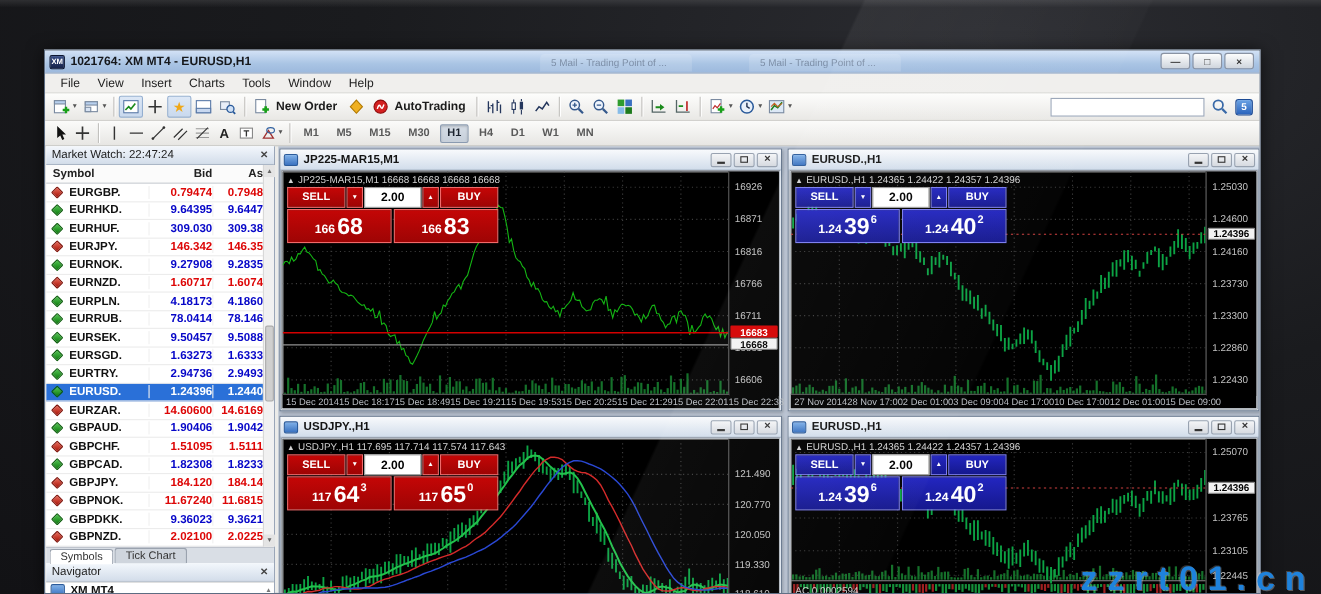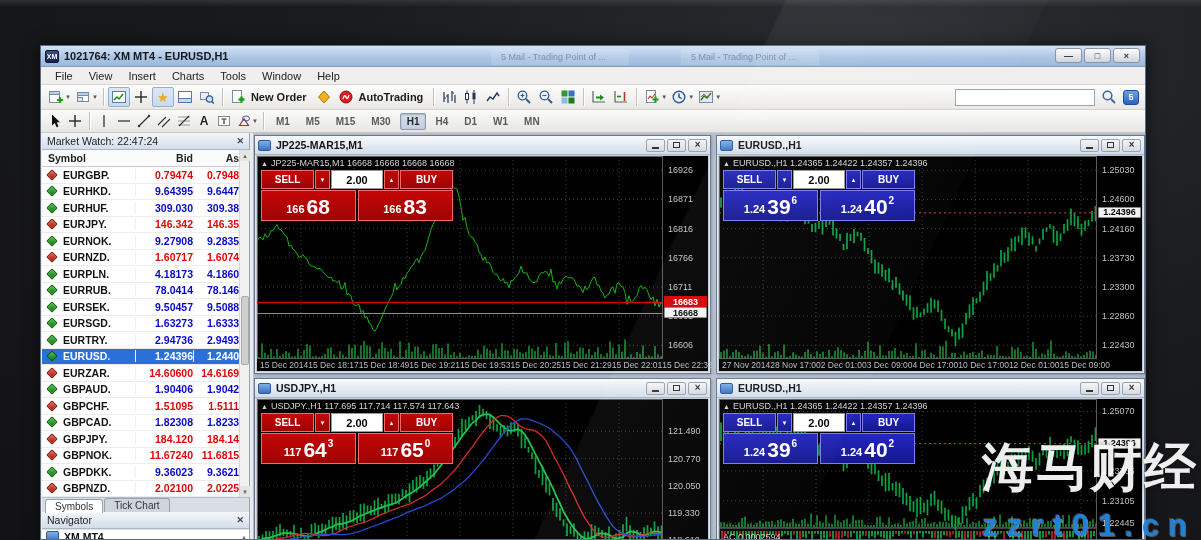--- a/index.html
+++ b/index.html
@@ -1683,16 +1683,15 @@
                   <span class="tpx">2</span>
                 </span>
         </div>
       </div>
     <div class="panelabel" style="top: 132.96px;">AC 0.0002594</div>
           </div>
   </div>
       </div>
   </div>
 
-  <div class="wm1">海马财经</div>
   <div class="wm2">zzrt01.cn</div>
   <div class="glare"></div>
 </div>
 
 </body></html>

